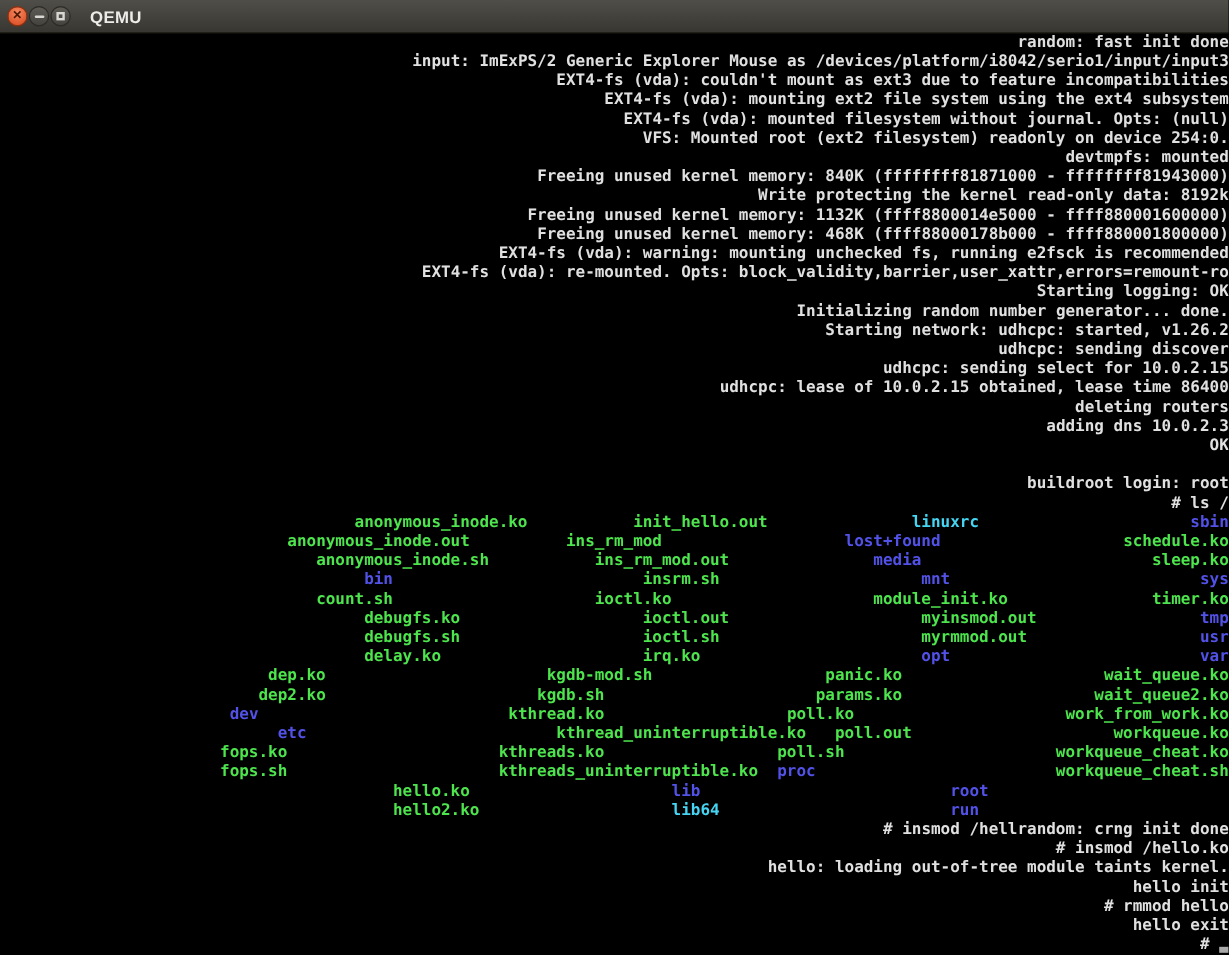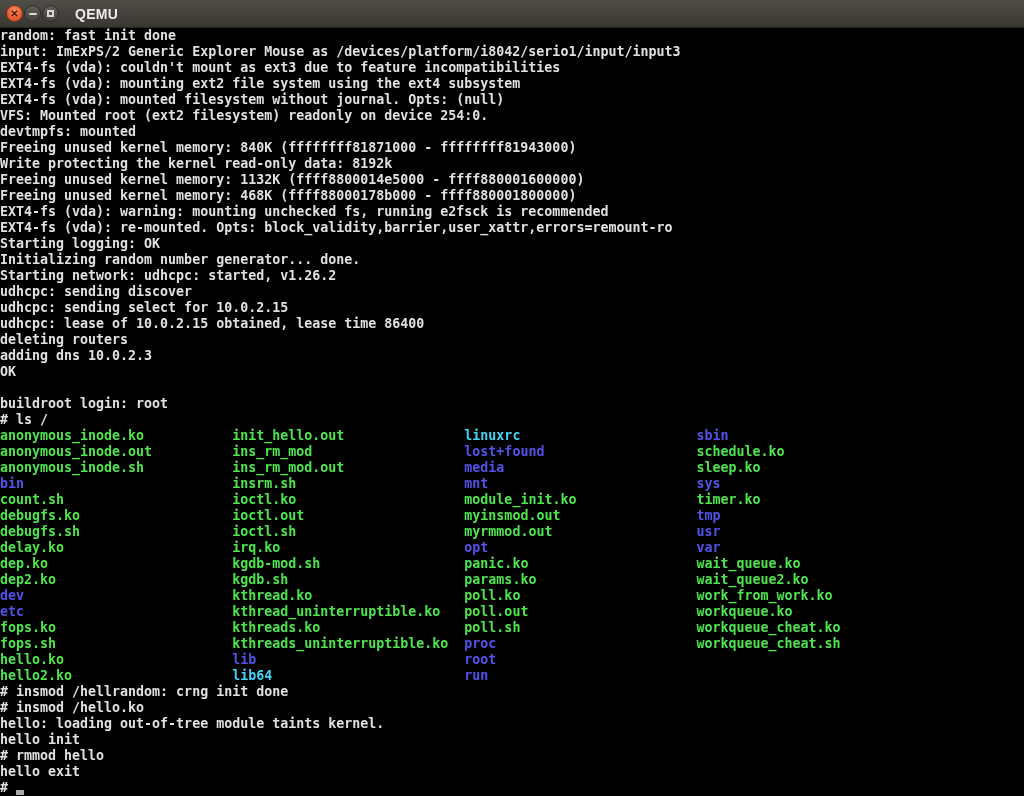--- a/index.html
+++ b/index.html
@@ -51,16 +51,16 @@
     </div>
     <div class="tb-btn tb-gray">
       <span class="glyph-min"></span>
     </div>
     <div class="tb-btn tb-gray">
       <span class="glyph-max"></span>
     </div>
     <div class="tb-title">QEMU</div>
   </div>
 
-  <div class="terminal" style="background: rgb(0, 0, 0);">
+  <div class="terminal" style="background: rgb(0, 0, 0); text-align: right;">
     <pre id="term" style="color: rgb(224, 224, 224);"><div class="trow"><span>random: fast init done</span></div><div class="trow"><span>input: ImExPS/2 Generic Explorer Mouse as /devices/platform/i8042/serio1/input/input3</span></div><div class="trow"><span>EXT4-fs (vda): couldn't mount as ext3 due to feature incompatibilities</span></div><div class="trow"><span>EXT4-fs (vda): mounting ext2 file system using the ext4 subsystem</span></div><div class="trow"><span>EXT4-fs (vda): mounted filesystem without journal. Opts: (null)</span></div><div class="trow"><span>VFS: Mounted root (ext2 filesystem) readonly on device 254:0.</span></div><div class="trow"><span>devtmpfs: mounted</span></div><div class="trow"><span>Freeing unused kernel memory: 840K (ffffffff81871000 - ffffffff81943000)</span></div><div class="trow"><span>Write protecting the kernel read-only data: 8192k</span></div><div class="trow"><span>Freeing unused kernel memory: 1132K (ffff8800014e5000 - ffff880001600000)</span></div><div class="trow"><span>Freeing unused kernel memory: 468K (ffff88000178b000 - ffff880001800000)</span></div><div class="trow"><span>EXT4-fs (vda): warning: mounting unchecked fs, running e2fsck is recommended</span></div><div class="trow"><span>EXT4-fs (vda): re-mounted. Opts: block_validity,barrier,user_xattr,errors=remount-ro</span></div><div class="trow"><span>Starting logging: OK</span></div><div class="trow"><span>Initializing random number generator... done.</span></div><div class="trow"><span>Starting network: udhcpc: started, v1.26.2</span></div><div class="trow"><span>udhcpc: sending discover</span></div><div class="trow"><span>udhcpc: sending select for 10.0.2.15</span></div><div class="trow"><span>udhcpc: lease of 10.0.2.15 obtained, lease time 86400</span></div><div class="trow"><span>deleting routers</span></div><div class="trow"><span>adding dns 10.0.2.3</span></div><div class="trow"><span>OK</span></div><div class="trow"><span> </span></div><div class="trow"><span>buildroot login: root</span></div><div class="trow"><span># ls /</span></div><div class="trow"><span style="color: rgb(77, 228, 77);">anonymous_inode.ko</span><span>           </span><span style="color: rgb(77, 228, 77);">init_hello.out</span><span>               </span><span style="color: rgb(69, 212, 242);">linuxrc</span><span>                      </span><span style="color: rgb(82, 82, 232);">sbin</span></div><div class="trow"><span style="color: rgb(77, 228, 77);">anonymous_inode.out</span><span>          </span><span style="color: rgb(77, 228, 77);">ins_rm_mod</span><span>                   </span><span style="color: rgb(82, 82, 232);">lost+found</span><span>                   </span><span style="color: rgb(77, 228, 77);">schedule.ko</span></div><div class="trow"><span style="color: rgb(77, 228, 77);">anonymous_inode.sh</span><span>           </span><span style="color: rgb(77, 228, 77);">ins_rm_mod.out</span><span>               </span><span style="color: rgb(82, 82, 232);">media</span><span>                        </span><span style="color: rgb(77, 228, 77);">sleep.ko</span></div><div class="trow"><span style="color: rgb(82, 82, 232);">bin</span><span>                          </span><span style="color: rgb(77, 228, 77);">insrm.sh</span><span>                     </span><span style="color: rgb(82, 82, 232);">mnt</span><span>                          </span><span style="color: rgb(82, 82, 232);">sys</span></div><div class="trow"><span style="color: rgb(77, 228, 77);">count.sh</span><span>                     </span><span style="color: rgb(77, 228, 77);">ioctl.ko</span><span>                     </span><span style="color: rgb(77, 228, 77);">module_init.ko</span><span>               </span><span style="color: rgb(77, 228, 77);">timer.ko</span></div><div class="trow"><span style="color: rgb(77, 228, 77);">debugfs.ko</span><span>                   </span><span style="color: rgb(77, 228, 77);">ioctl.out</span><span>                    </span><span style="color: rgb(77, 228, 77);">myinsmod.out</span><span>                 </span><span style="color: rgb(82, 82, 232);">tmp</span></div><div class="trow"><span style="color: rgb(77, 228, 77);">debugfs.sh</span><span>                   </span><span style="color: rgb(77, 228, 77);">ioctl.sh</span><span>                     </span><span style="color: rgb(77, 228, 77);">myrmmod.out</span><span>                  </span><span style="color: rgb(82, 82, 232);">usr</span></div><div class="trow"><span style="color: rgb(77, 228, 77);">delay.ko</span><span>                     </span><span style="color: rgb(77, 228, 77);">irq.ko</span><span>                       </span><span style="color: rgb(82, 82, 232);">opt</span><span>                          </span><span style="color: rgb(82, 82, 232);">var</span></div><div class="trow"><span style="color: rgb(77, 228, 77);">dep.ko</span><span>                       </span><span style="color: rgb(77, 228, 77);">kgdb-mod.sh</span><span>                  </span><span style="color: rgb(77, 228, 77);">panic.ko</span><span>                     </span><span style="color: rgb(77, 228, 77);">wait_queue.ko</span></div><div class="trow"><span style="color: rgb(77, 228, 77);">dep2.ko</span><span>                      </span><span style="color: rgb(77, 228, 77);">kgdb.sh</span><span>                      </span><span style="color: rgb(77, 228, 77);">params.ko</span><span>                    </span><span style="color: rgb(77, 228, 77);">wait_queue2.ko</span></div><div class="trow"><span style="color: rgb(82, 82, 232);">dev</span><span>                          </span><span style="color: rgb(77, 228, 77);">kthread.ko</span><span>                   </span><span style="color: rgb(77, 228, 77);">poll.ko</span><span>                      </span><span style="color: rgb(77, 228, 77);">work_from_work.ko</span></div><div class="trow"><span style="color: rgb(82, 82, 232);">etc</span><span>                          </span><span style="color: rgb(77, 228, 77);">kthread_uninterruptible.ko</span><span>   </span><span style="color: rgb(77, 228, 77);">poll.out</span><span>                     </span><span style="color: rgb(77, 228, 77);">workqueue.ko</span></div><div class="trow"><span style="color: rgb(77, 228, 77);">fops.ko</span><span>                      </span><span style="color: rgb(77, 228, 77);">kthreads.ko</span><span>                  </span><span style="color: rgb(77, 228, 77);">poll.sh</span><span>                      </span><span style="color: rgb(77, 228, 77);">workqueue_cheat.ko</span></div><div class="trow"><span style="color: rgb(77, 228, 77);">fops.sh</span><span>                      </span><span style="color: rgb(77, 228, 77);">kthreads_uninterruptible.ko</span><span>  </span><span style="color: rgb(82, 82, 232);">proc</span><span>                         </span><span style="color: rgb(77, 228, 77);">workqueue_cheat.sh</span></div><div class="trow"><span style="color: rgb(77, 228, 77);">hello.ko</span><span>                     </span><span style="color: rgb(82, 82, 232);">lib</span><span>                          </span><span style="color: rgb(82, 82, 232);">root</span><span>                         </span></div><div class="trow"><span style="color: rgb(77, 228, 77);">hello2.ko</span><span>                    </span><span style="color: rgb(69, 212, 242);">lib64</span><span>                        </span><span style="color: rgb(82, 82, 232);">run</span><span>                          </span></div><div class="trow"><span># insmod /hellrandom: crng init done</span></div><div class="trow"><span># insmod /hello.ko</span></div><div class="trow"><span>hello: loading out-of-tree module taints kernel.</span></div><div class="trow"><span>hello init</span></div><div class="trow"><span># rmmod hello</span></div><div class="trow"><span>hello exit</span></div><div class="trow"><span># </span><span class="cursor"></span></div></pre>
   </div>
 </div>
 
 </body></html>

